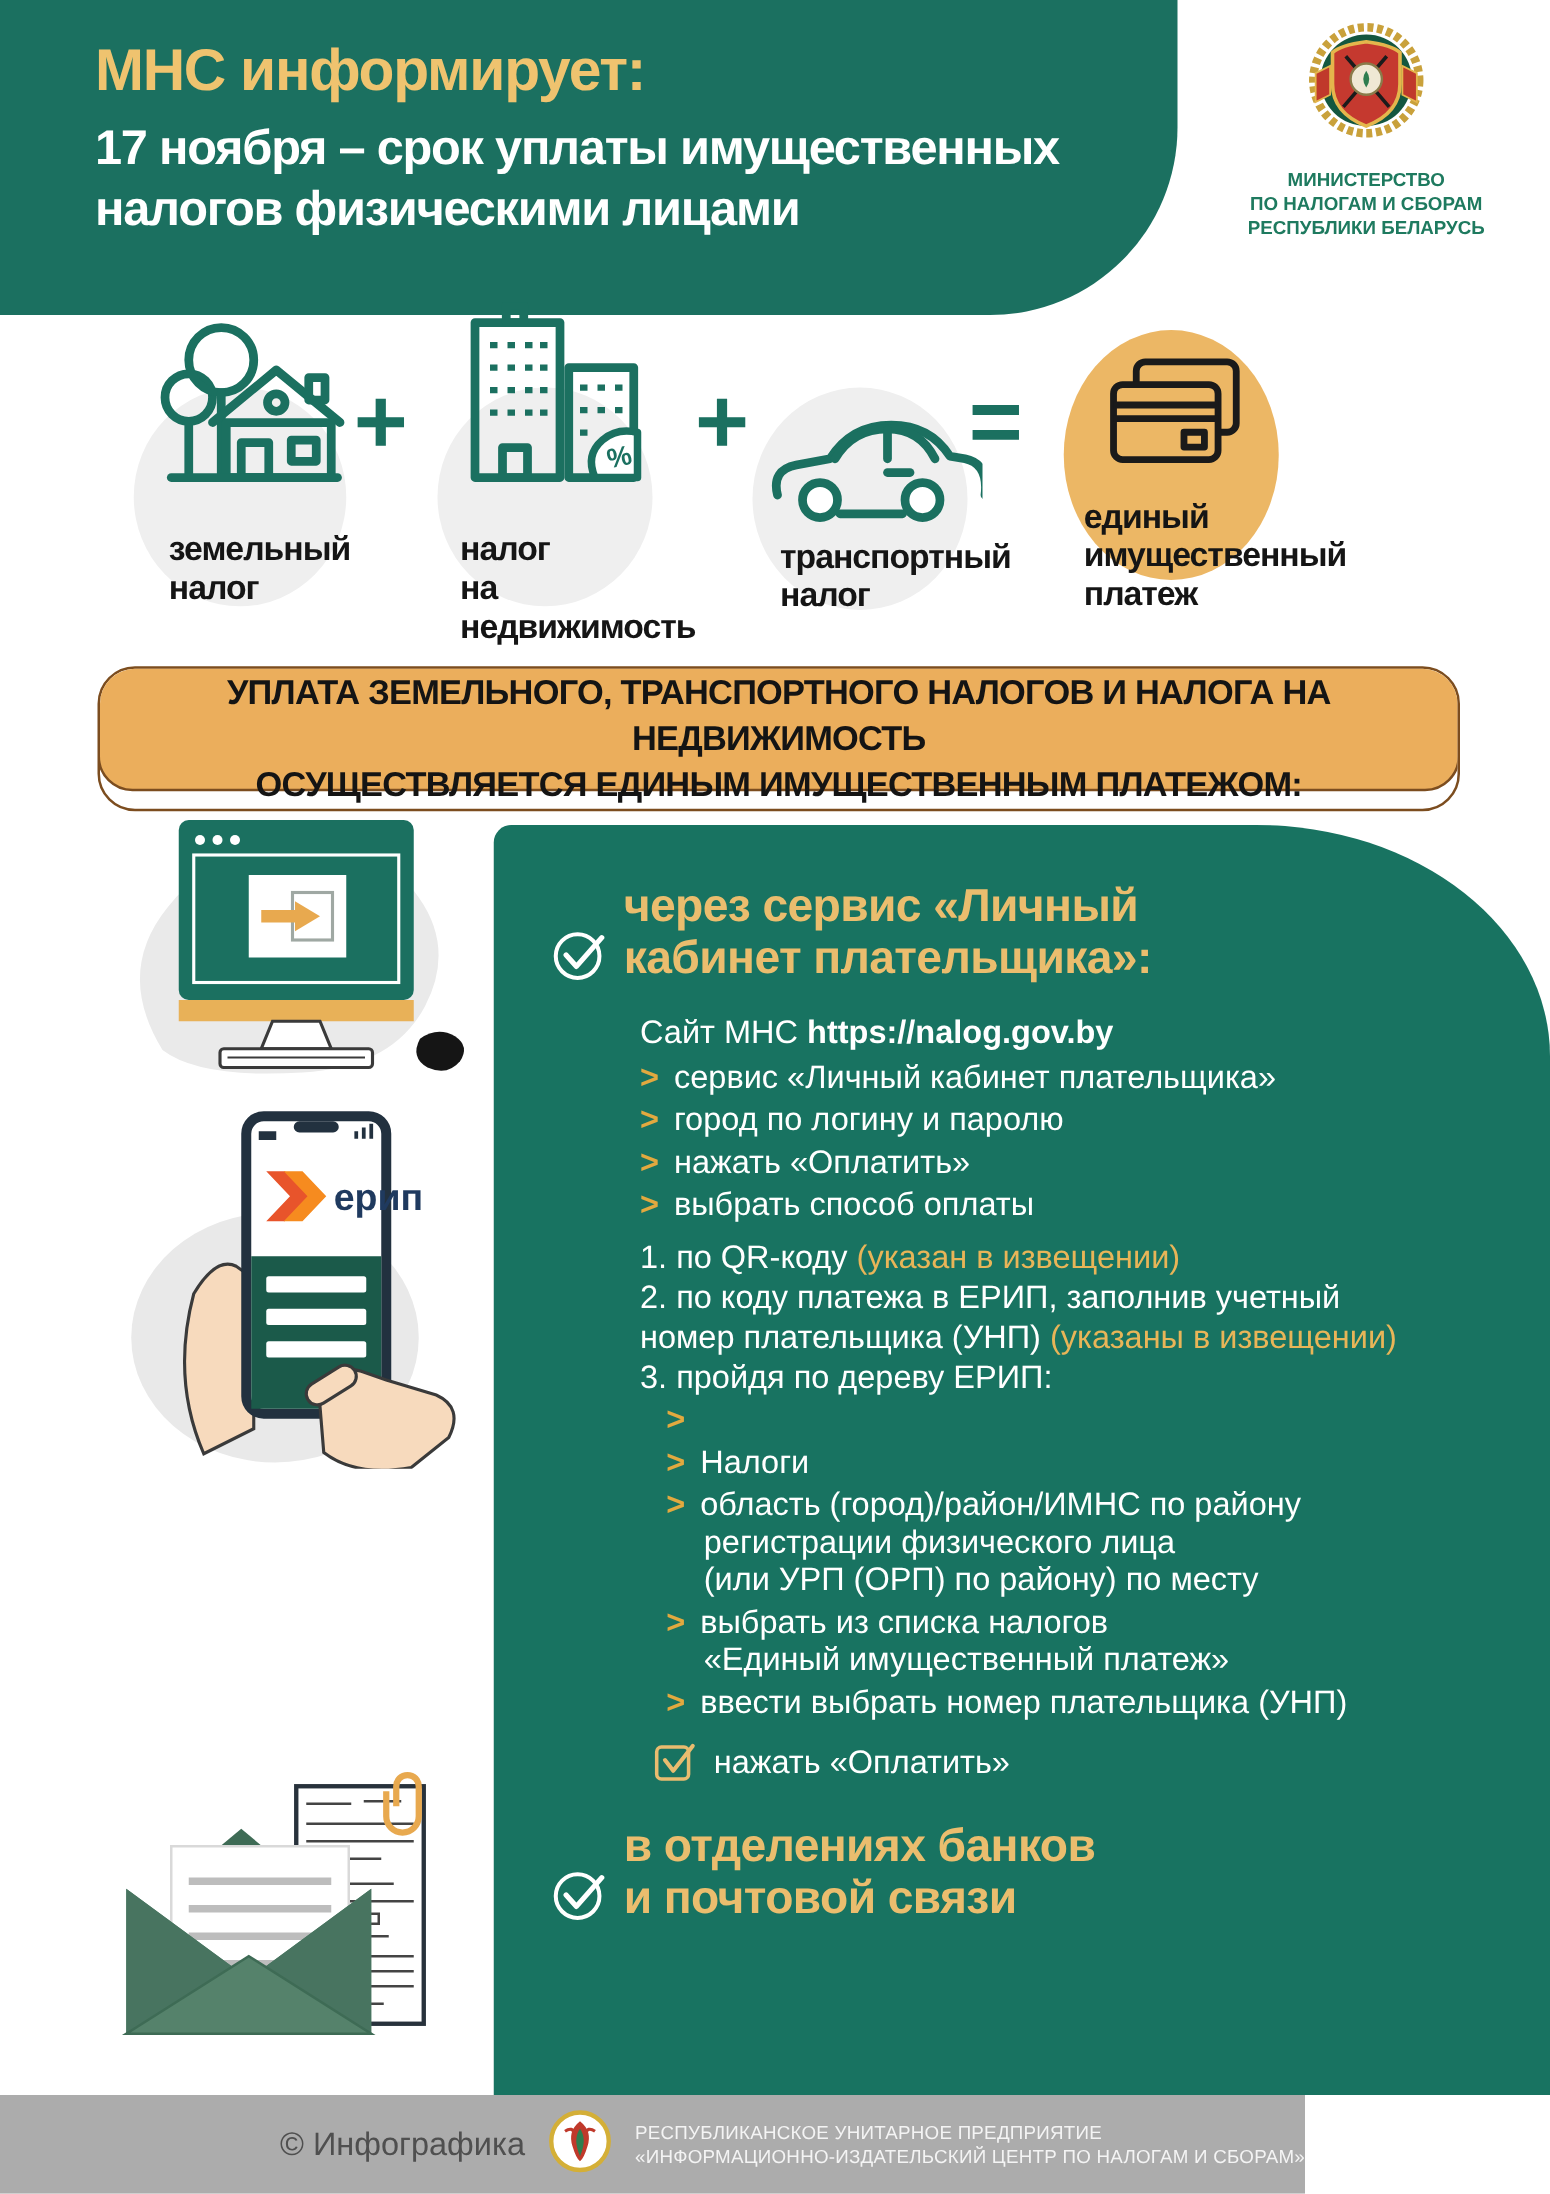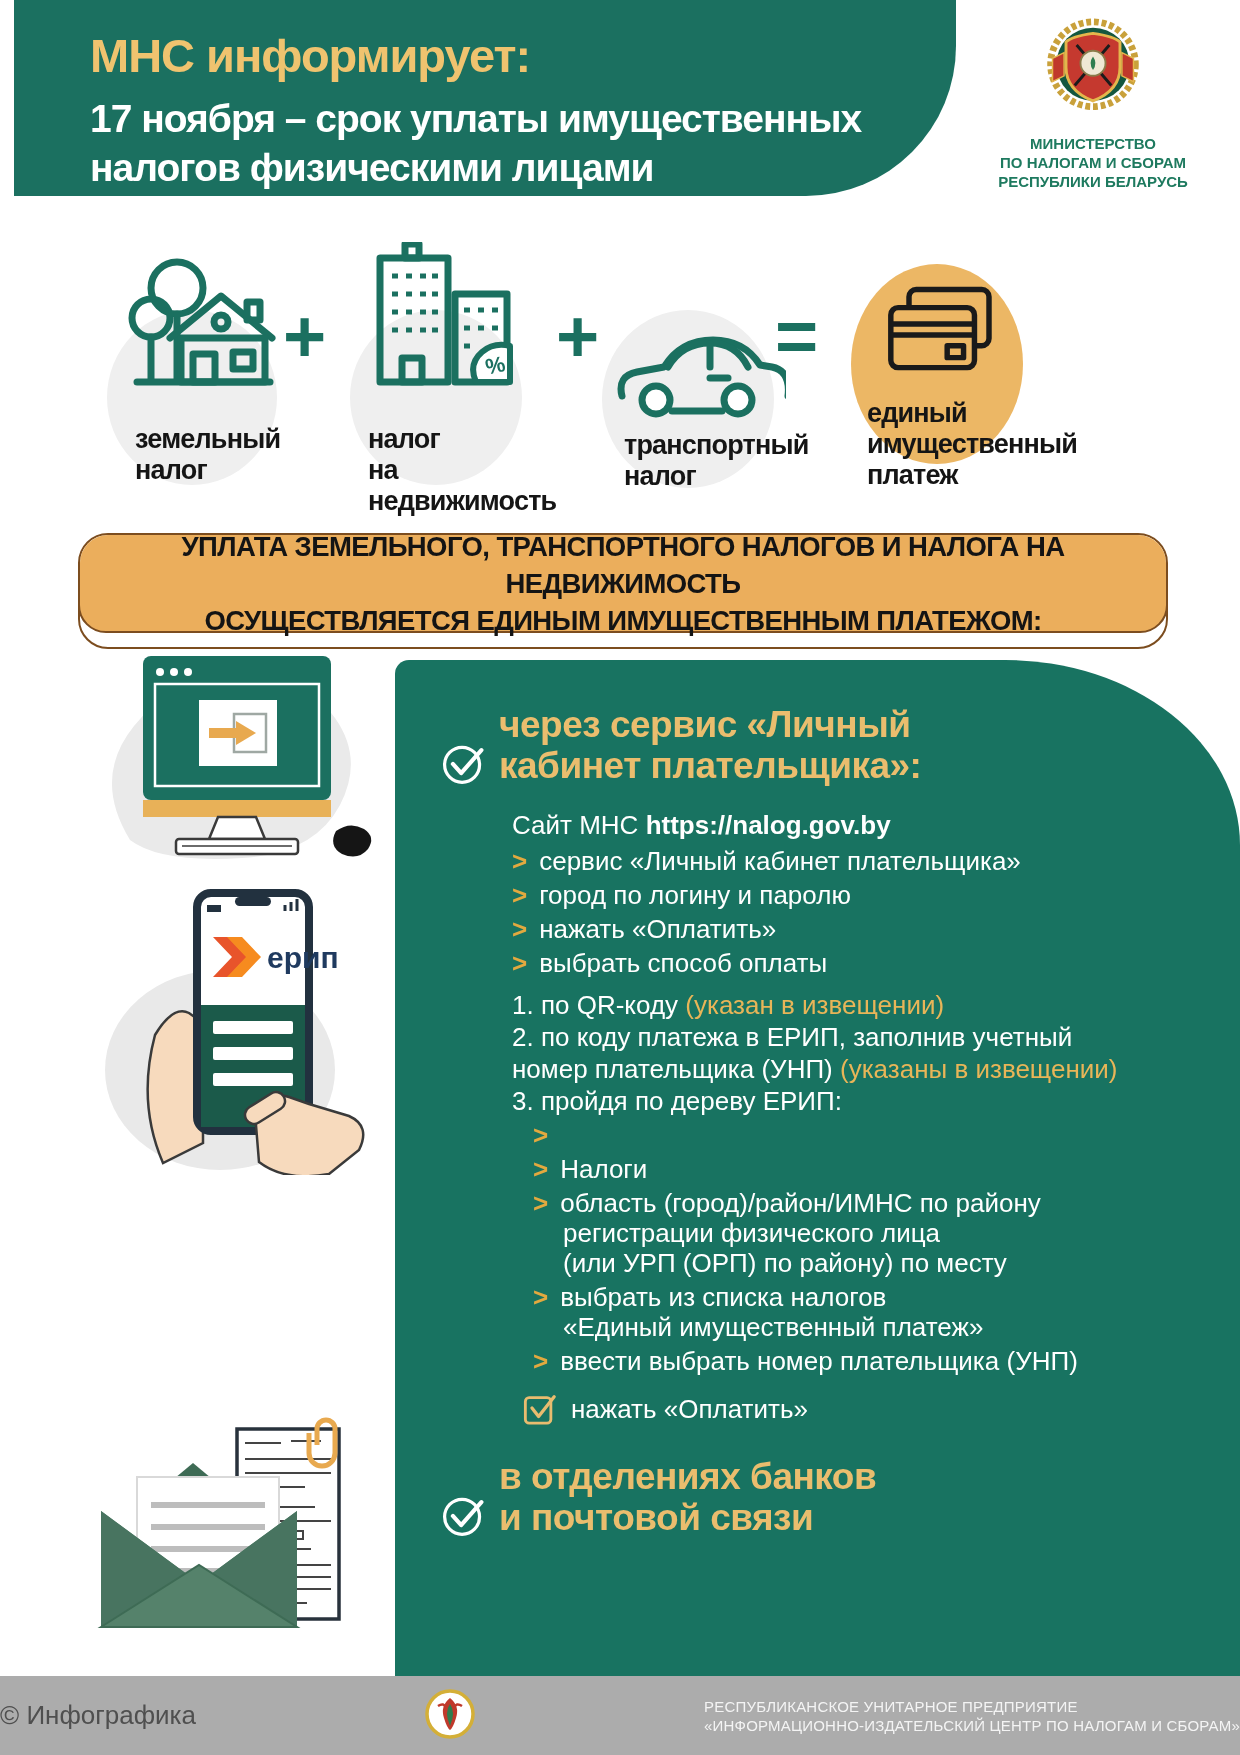--- a/index.html
+++ b/index.html
@@ -1,41 +1,41 @@
 <!DOCTYPE html>
 <html><head>
 <meta charset="utf-8">
 <style>
   html,body{margin:0;padding:0;}
   body{
     width:1240px;height:1755px;position:relative;overflow:hidden;
     background:#ffffff;font-family:"Liberation Sans",sans-serif;
   }
   
-  .header{position:absolute;left:14px;top:0;width:942px;height:196px;
+  .header{position:absolute;left:0;top:0;width:942px;height:252px;
     background:#1B7060;border-radius:0 0 150px 0;}
   .h-title{position:absolute;left:76px;top:28px;font-size:47px;font-weight:bold;
     color:#EFC36F;letter-spacing:-1px;}
   .h-sub{position:absolute;left:76px;top:94px;font-size:39px;font-weight:bold;
     color:#ffffff;line-height:49px;letter-spacing:-1px;}
   .logo-block{position:absolute;left:952px;top:16px;width:282px;text-align:center;}
   .ministry{margin-top:4px;font-size:15px;font-weight:bold;color:#1E7A5F;line-height:19px;}
   
   .f-item{position:absolute;}
   .blob{position:absolute;background:#EFEFEF;border-radius:50%;}
   .f-label{position:absolute;font-size:27px;font-weight:bold;color:#151515;
     line-height:31px;letter-spacing:-0.8px;}
   .op{position:absolute;color:#1B7060;font-size:74px;font-weight:bold;line-height:1;}
   .gold-blob{position:absolute;background:#ECB765;border-radius:50%;}
   
   .banner-outer{position:absolute;left:78px;top:533px;width:1086px;height:112px;
     border:2px solid #7C4D1F;border-radius:30px;background:#fff;overflow:hidden;}
   .banner-inner{position:absolute;left:-2px;top:-2px;right:-2px;height:96px;
     background:#EBAE5C;border:2px solid #7C4D1F;border-radius:28px;
-    display:flex;flex-direction:column;justify-content:center;text-align:center;}
+    display:flex;flex-direction:column;justify-content:flex-start;text-align:center;}
   .banner-line{font-size:27.5px;font-weight:bold;color:#141414;letter-spacing:-0.6px;line-height:37px;}
   
   .panel{position:absolute;left:395px;top:660px;width:845px;height:1016px;
     background:#187361;border-radius:14px 235px 0 0 / 14px 185px 0 0;}
   .sec-head{display:flex;gap:13px;align-items:flex-end;margin-left:45px;}
   .sec-head svg{flex:none;margin-top:4px;}
   .sec-title{font-size:37px;font-weight:bold;color:#EABD6E;line-height:41px;letter-spacing:-0.5px;}
   .sec1{padding-top:44px;}
   .sec2{margin-top:36px;}
   .sec3{margin-top:30px;}
@@ -47,22 +47,22 @@
   .n-list{margin-top:12px;}
   .n-list div{line-height:30px;margin-top:2px;}
   .gold{color:#E8B558;}
   .sub-list{margin-left:138px;margin-top:4px;}
   .sub-item{margin-top:4px;}
   .sub-line{display:flex;gap:12px;line-height:30px;}
   .sub-cont{margin-left:30px;line-height:30px;}
   .checkbox-row{margin-left:128px;margin-top:16px;display:flex;gap:14px;align-items:center;
     color:#fff;font-size:26px;}
   
-  .footer{position:absolute;left:0;top:1676px;width:1240px;height:79px;background:#ACACAC;
-    display:flex;align-items:center;justify-content:space-between;gap:18px;}
+  .footer{position:absolute;left:0;top:1676px;width:1044px;height:79px;background:#ACACAC;
+    display:flex;align-items:center;justify-content:flex-end;gap:18px;}
   .copyright{font-size:26px;color:#4F4F4F;}
   .org{font-size:15px;color:#F4F4F4;line-height:19px;letter-spacing:0.2px;}
   
   .illu{position:absolute;}
 </style>
 </head>
 <body>
 
 <div class="header">
   <div class="h-title">МНС информирует:</div>

